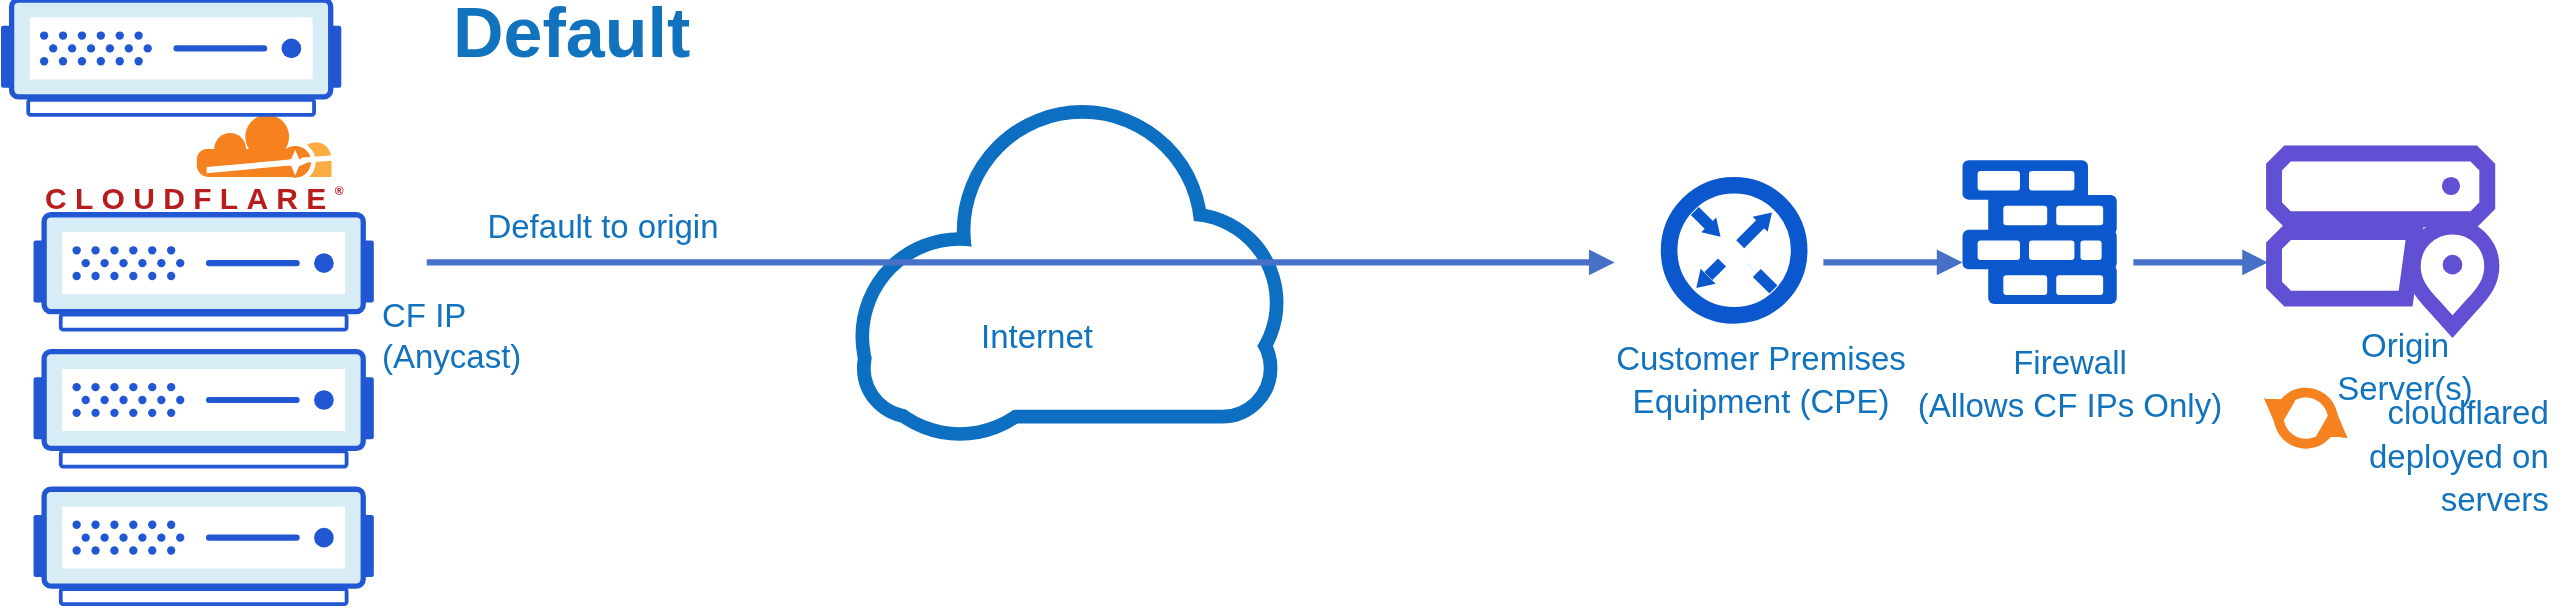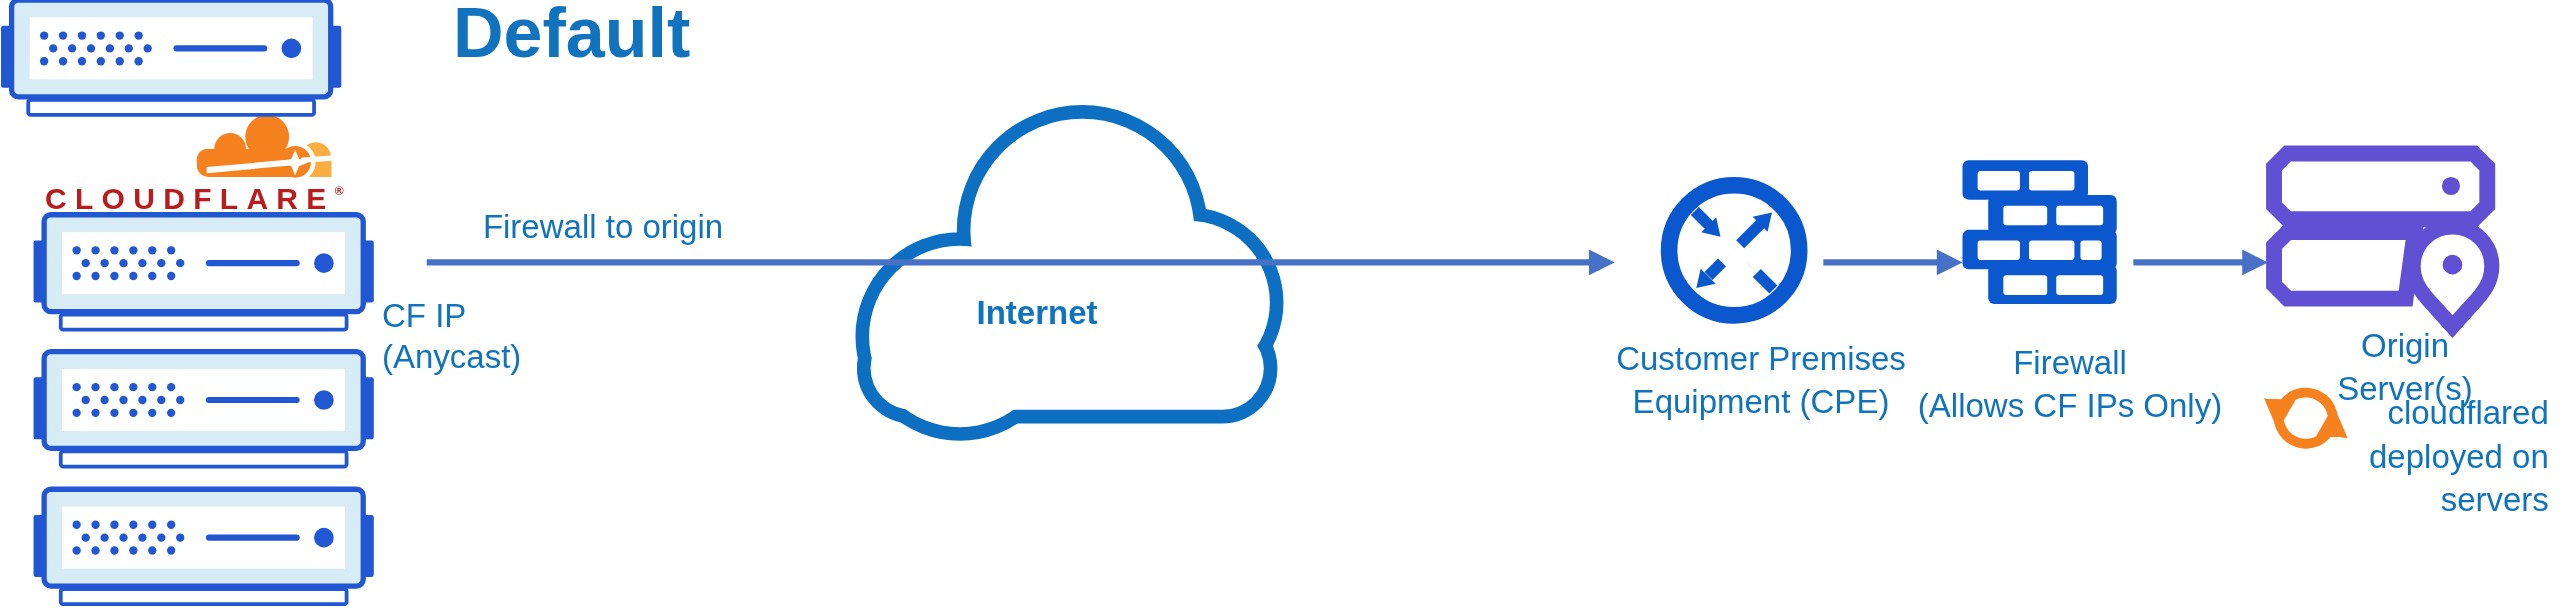--- a/index.html
+++ b/index.html
@@ -179,26 +179,26 @@
     <g fill="none" stroke="#F6821F" stroke-width="13" stroke-linecap="round">
       <path d="M 3083 547 A 36 36 0 0 0 3012 553" marker-end="url(#mOrange)"></path>
       <path d="M 3013 559 A 36 36 0 0 0 3084 553" marker-end="url(#mOrange)"></path>
     </g>
   </svg>
 
   <div class="title">Default</div>
 
   <div class="wordmark"><span>CLOUDFLARE</span><sup>®</sup></div>
 
-  <div class="lbl center" style="left:603px;top:206px;">Firewall to origin</div>
+  <div class="lbl center" style="left:603px;top:206px;">Default to origin</div>
 
   <div class="lbl" style="left:382px;top:295px;line-height:1.25;">CF IP
 (Anycast)</div>
 
-  <div class="lbl center" style="left:1037px;top:292px;font-weight:bold;">Internet</div>
+  <div class="lbl center" style="left:1037px;top:316px;">Internet</div>
 
   <div class="lbl center" style="left:1761px;top:338px;">Customer Premises
 Equipment (CPE)</div>
 
   <div class="lbl center" style="left:2070px;top:342px;">Firewall
 (Allows CF IPs Only)</div>
 
   <div class="lbl center" style="left:2405px;top:318px;margin-top:7px;">Origin Server(s)</div>
 
   <div class="lbl" style="left:2369px;top:391px;line-height:1.32;text-align:right;">cloudflared

